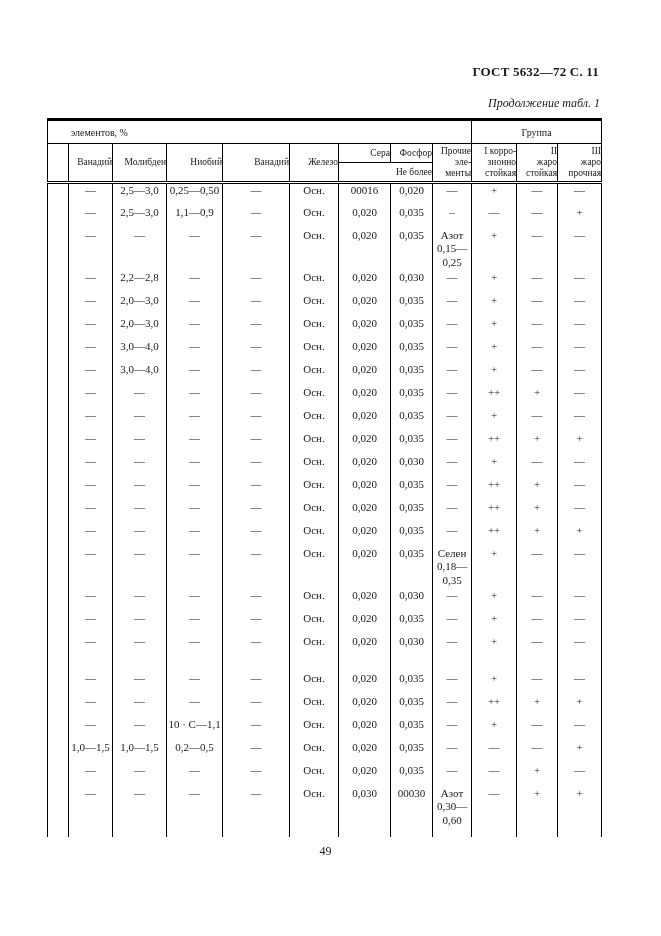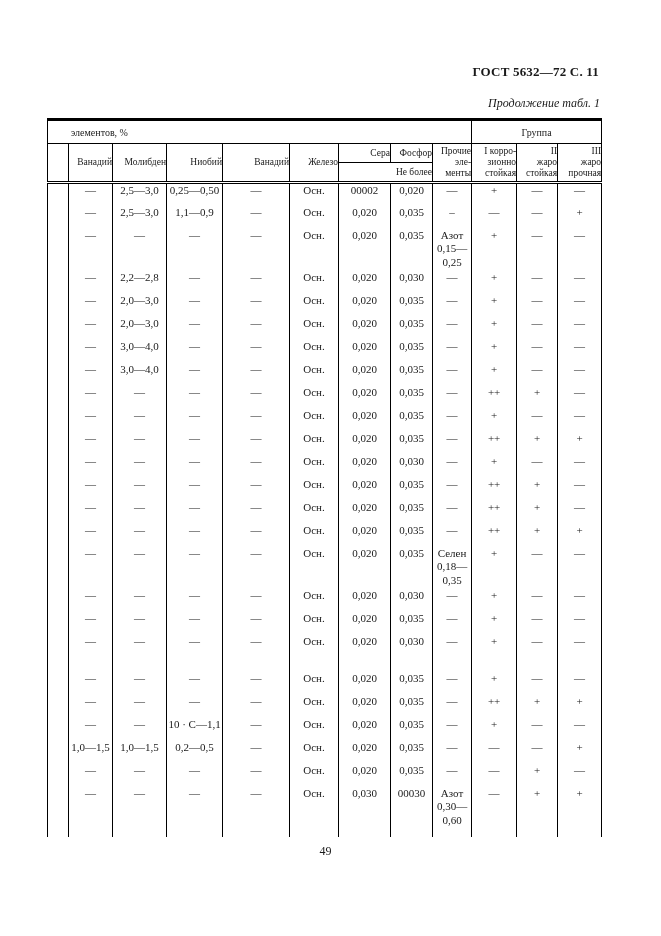--- a/index.html
+++ b/index.html
@@ -119,21 +119,21 @@
         </tr>
       </thead>
       <tbody>
           <tr style="height: 23px;">
             <td></td>
             <td>—</td>
             <td>2,5—3,0</td>
             <td>0,25—0,50</td>
             <td>—</td>
             <td>Осн.</td>
-            <td>00002</td>
+            <td>00016</td>
             <td>0,020</td>
             <td>—</td>
             <td>+</td>
             <td>—</td>
             <td>—</td>
           </tr>
           <tr style="height: 23px;">
             <td></td>
             <td>—</td>
             <td>2,5—3,0</td>

